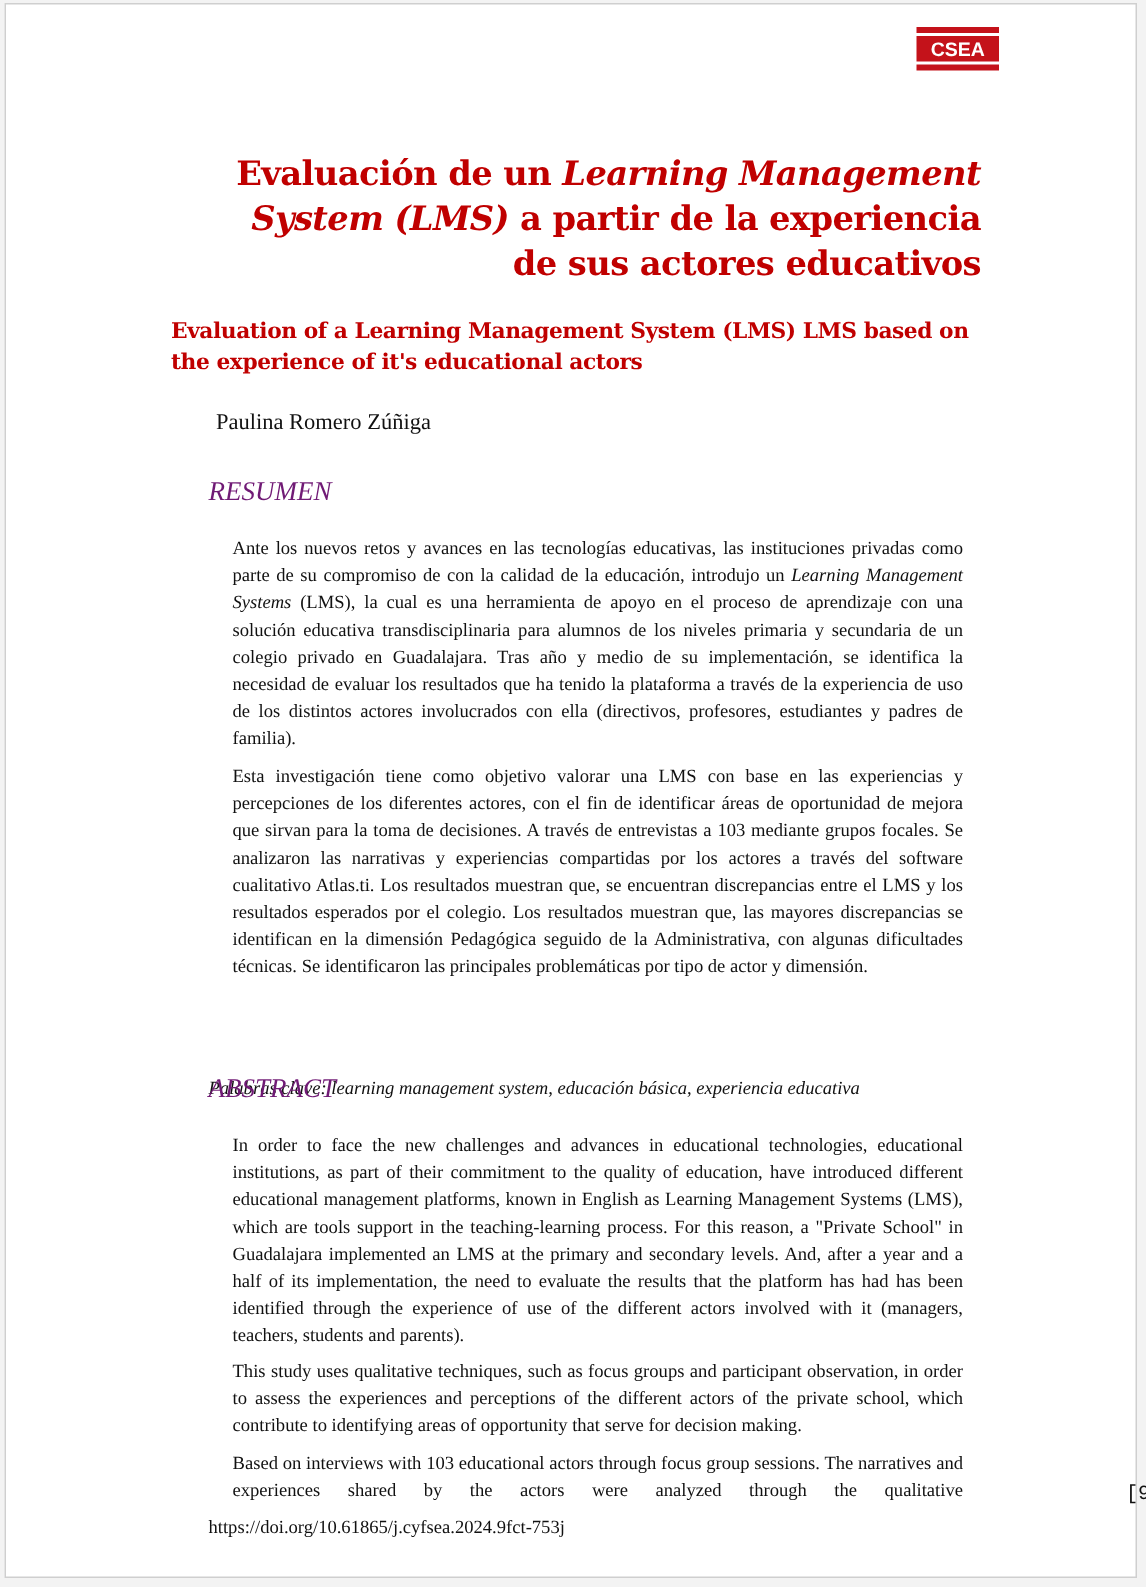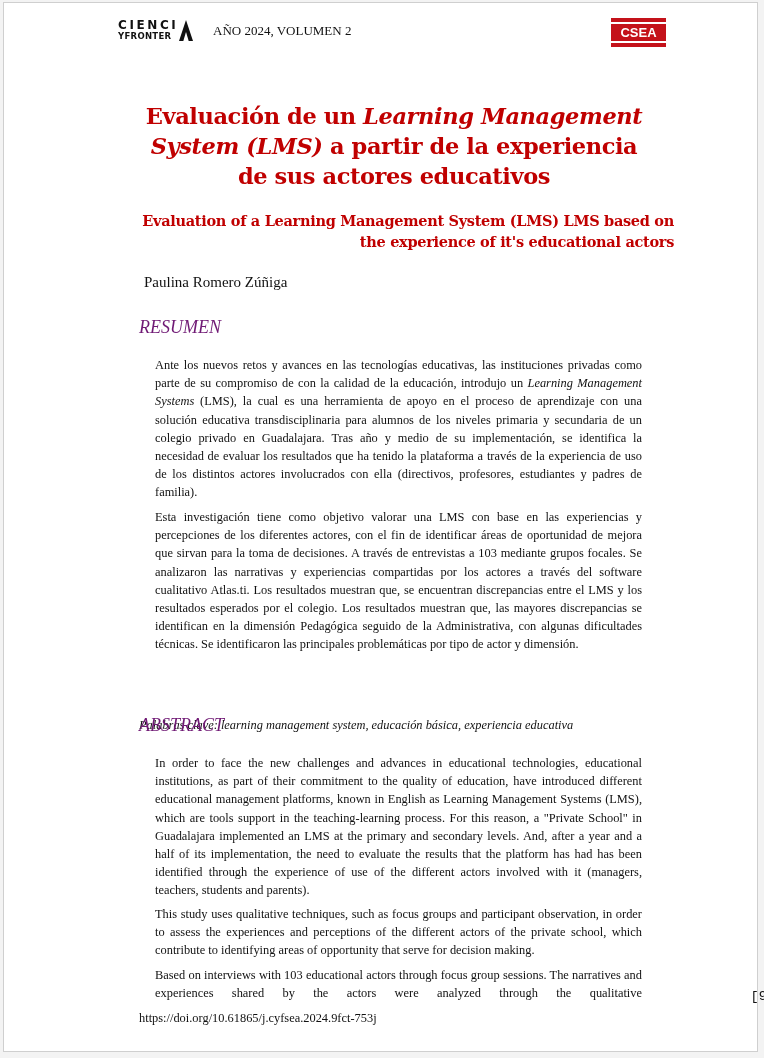--- a/index.html
+++ b/index.html
@@ -38,27 +38,27 @@
   }
   .csea .band-top { position: absolute; left: 0; top: 0; width: 55px; height: 4px; background: #c4121a; }
   .csea .band-mid {
     position: absolute; left: 0; top: 6px; width: 55px; height: 17px; background: #c4121a;
     color: #fff; font-family: "Liberation Sans", sans-serif; font-weight: bold; font-size: 13px;
     text-align: center; line-height: 17px;
   }
   .csea .band-bot { position: absolute; left: 0; top: 25px; width: 55px; height: 4px; background: #c4121a; }
 
   .title {
-    position: absolute; left: 130px; top: 98px; width: 520px; text-align: center;
+    position: absolute; left: 130px; top: 98px; width: 520px; text-align: right;
     color: #c00000; font-family: "DejaVu Serif", serif; font-weight: bold; font-size: 22.5px;
     line-height: 30px; letter-spacing: -0.4px;
   }
   .title i { font-weight: bold; }
   .subtitle {
-    position: absolute; left: 110px; top: 207px; width: 560px; text-align: right;
+    position: absolute; left: 110px; top: 207px; width: 560px; text-align: left;
     color: #c00000; font-family: "DejaVu Serif", serif; font-weight: bold; font-size: 14.5px;
     line-height: 21px; letter-spacing: -0.3px;
   }
   .author { position: absolute; left: 140px; top: 271px; font-size: 15px; color: #111; }
 
   .section-head {
     position: absolute; left: 135px; font-family: "Liberation Serif", serif; font-style: italic;
     font-size: 18px; color: #701a75;
   }
   .para {
@@ -77,29 +77,20 @@
   .doi {
     position: absolute; left: 135px; top: 1008px; font-size: 12.4px; color: #111;
     font-family: "Liberation Serif", serif;
   }
 </style>
 </head>
 <body>
 
 <div class="page">
 
-  <div class="header">
-    <div class="logo-cf">
-      <span class="l1">CIENCI</span>
-      <span class="l2">YFRONTER</span>
-      <div class="tri"></div>
-      <div class="tri-in"></div>
-    </div>
-    <div class="journal-label serif">AÑO 2024, VOLUMEN 2</div>
-  </div>
 
   <div class="csea">
     <div class="band-top"></div>
     <div class="band-mid">CSEA</div>
     <div class="band-bot"></div>
   </div>
 
   <div class="title"><span>Evaluación de un </span><i>Learning Management System (LMS)</i><span> a partir de la experiencia de sus actores educativos</span></div>
 
   <div class="subtitle">Evaluation of a Learning Management System (LMS) LMS based on the experience of it's educational actors</div>

